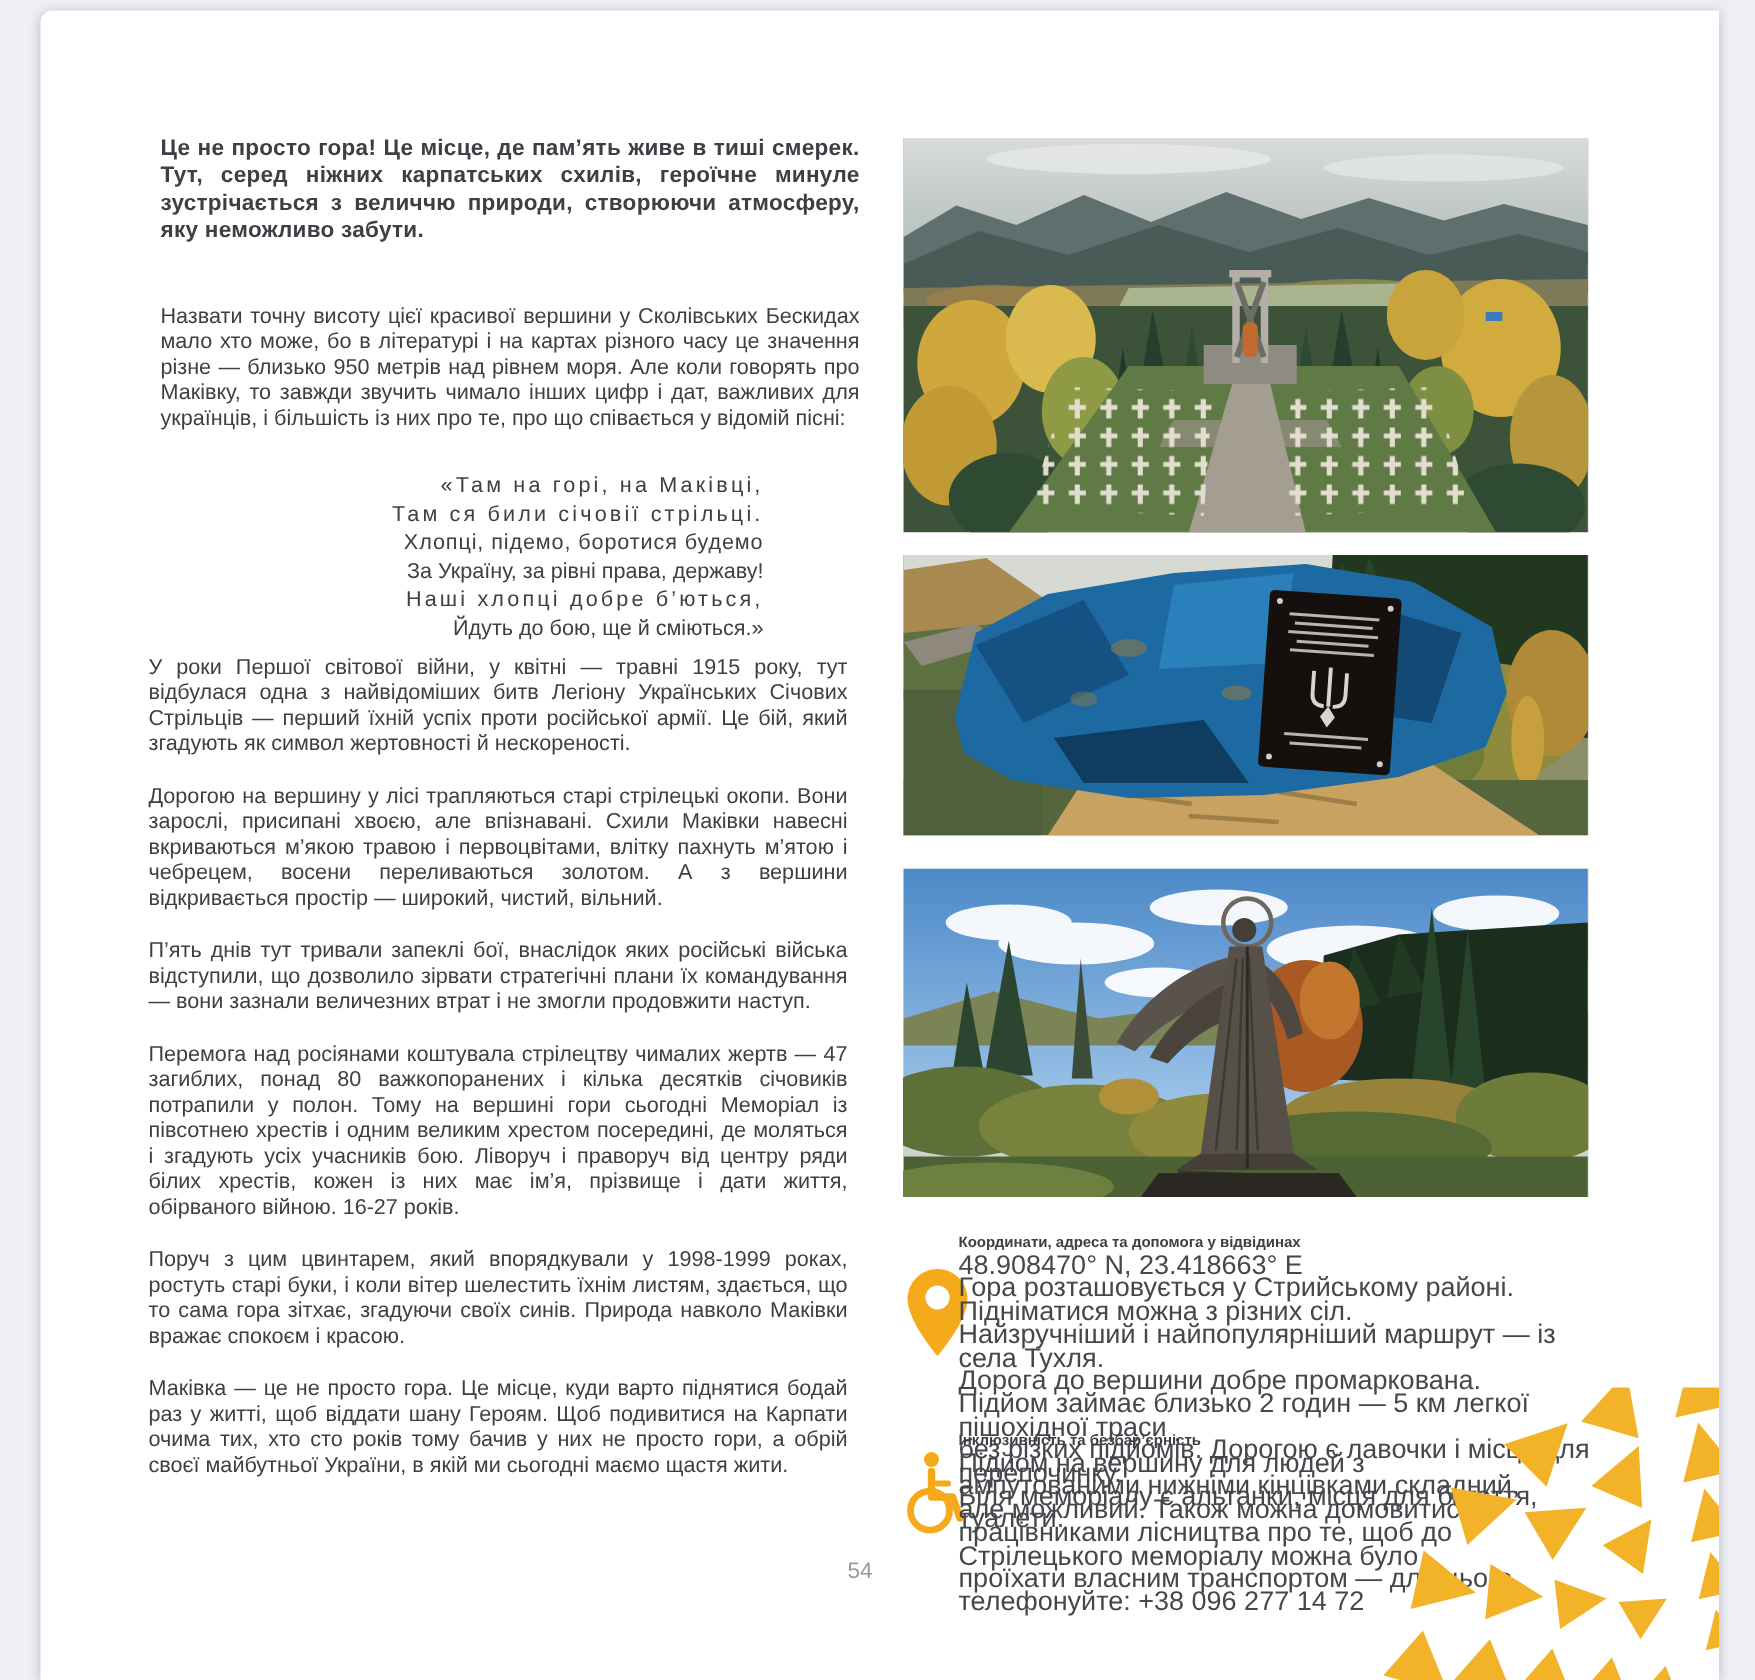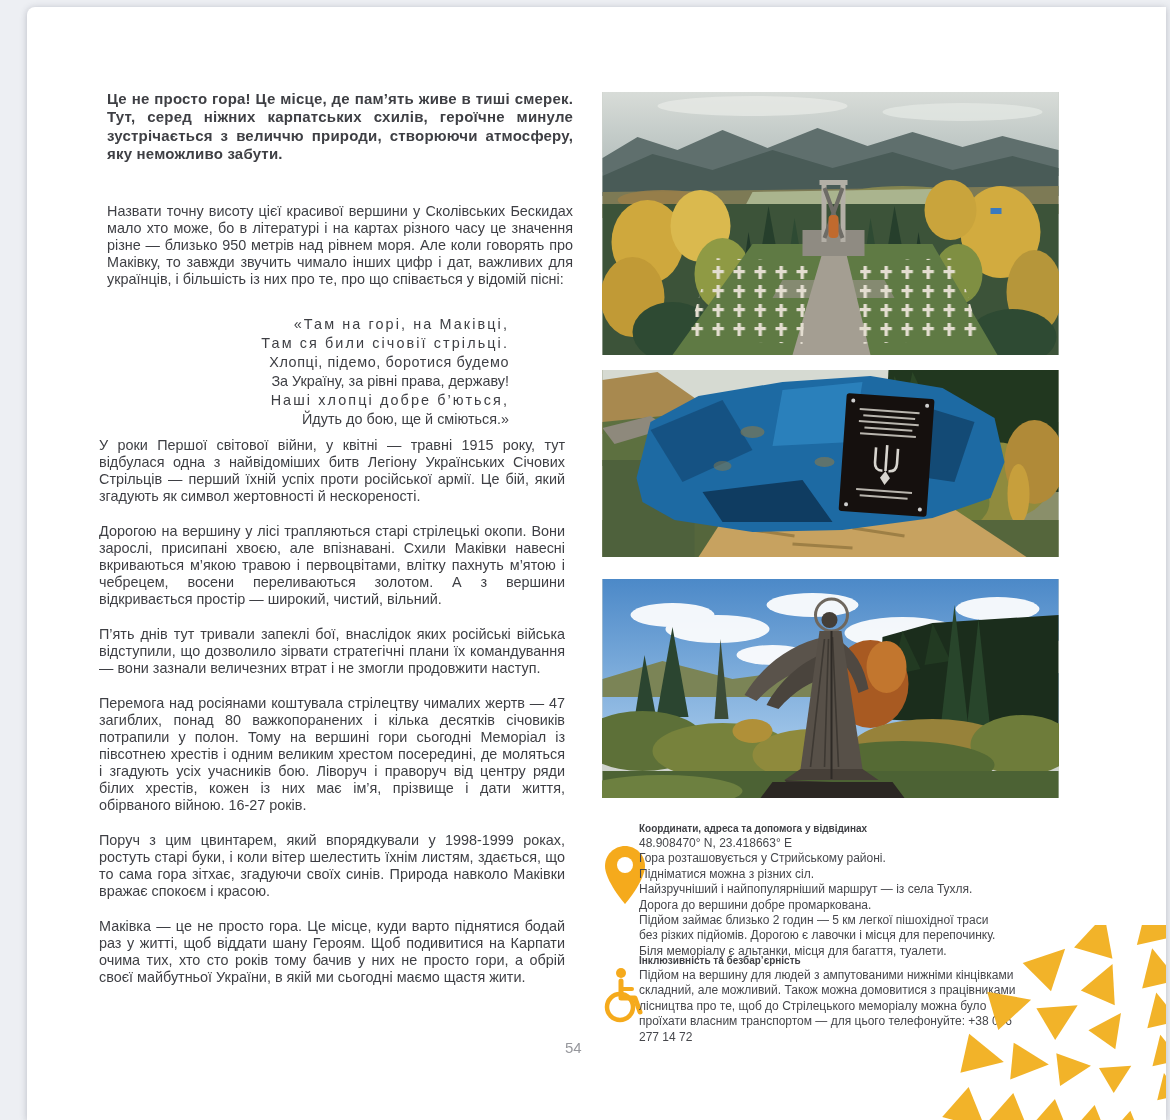--- a/index.html
+++ b/index.html
@@ -7,21 +7,20 @@
     width:1170px;height:1120px;overflow:hidden;
     font-family:"Liberation Sans","DejaVu Sans",sans-serif;
     background:var(--canvas,#EDEFF3);
   }
   .stage{position:relative;width:1170px;height:1120px;background:var(--canvas,#EDEFF3);}
   .page{
     position:absolute;left:27px;top:7px;width:1119px;height:1113px;
     background:#ffffff;border-radius:8px 0 0 0;
     box-shadow:0 1px 7px rgba(50,55,75,.28);
     overflow:hidden;
-    padding-left:20px;
   }
   .abs{position:absolute;}
   
   .intro{
     left:80px;top:83px;width:466px;
     font-size:15px;line-height:18.4px;font-weight:bold;
     color:var(--text-dark,#3E3F44);
     text-align:justify;letter-spacing:.2px;
   }
   .section-heading{
@@ -52,21 +51,21 @@
   .photo{overflow:hidden;background:#cfd3cd;}
   .photo svg{display:block;}
   .photo1{left:575px;top:85px;width:457px;height:263px;}
   .photo2{left:575px;top:363px;width:457px;height:187px;}
   .photo3{left:575px;top:572px;width:457px;height:219px;}
   .info-head{
     font-size:10px;font-weight:bold;color:var(--text-dark,#3E3F44);
     margin:0 0 2px 0;
   }
   .info-lines,.info-text{
-    font-size:12px;line-height:15.4px;color:#46474C;
+    font-size:18px;line-height:15.4px;color:#46474C;
   }
   .loc-block{left:612px;top:816px;width:440px;}
   .loc-icon{left:577px;top:838px;}
   .acc-block{left:612px;top:948px;width:378px;}
   .acc-icon{left:573px;top:958px;}
   
   .page-number{
     left:538px;top:1032px;width:40px;text-align:left;
     font-size:15px;font-weight:normal;color:var(--muted-gray,#97989D);
   }

